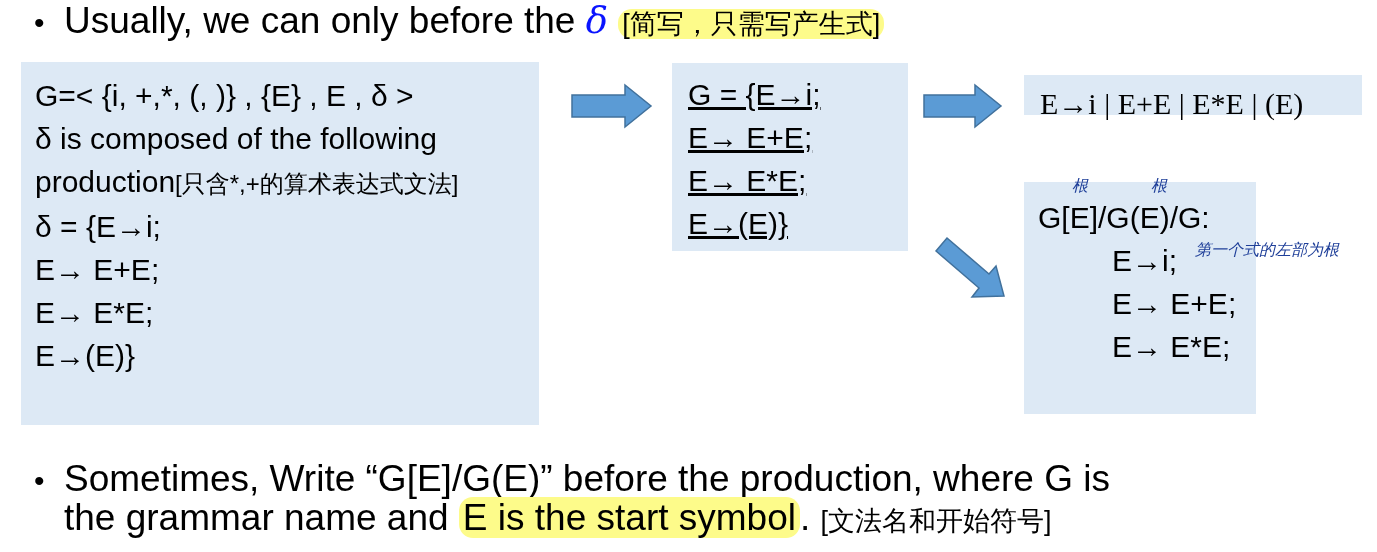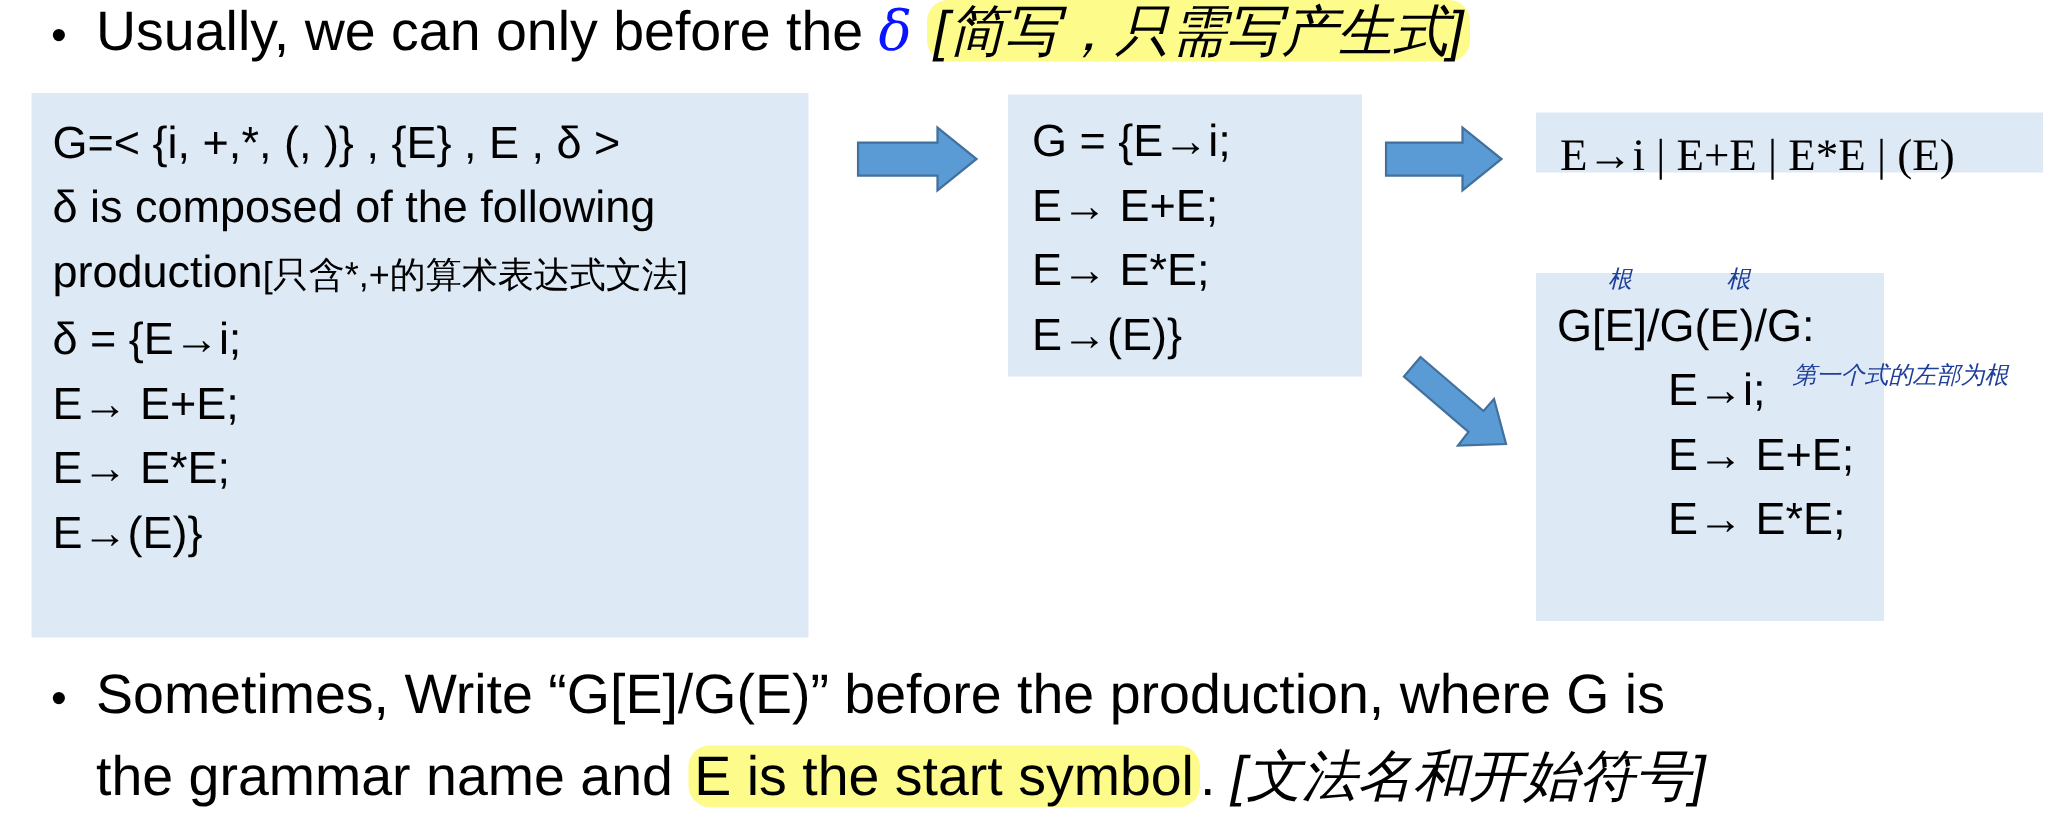--- a/index.html
+++ b/index.html
@@ -6,21 +6,21 @@
   body {
     width:1377px; height:552px; position:relative; overflow:hidden;
     background:#ffffff; color:#000;
     font-family:"Liberation Sans", "DejaVu Sans", sans-serif;
   }
   .bullet-line {
     position:absolute; font-size:37px; line-height:46px; white-space:nowrap; color:#000;
   }
   .bullet { display:inline-block; width:30px; text-align:left; font-size:30px; }
   .delta-blue { color:#0a14ff; font-style:italic; font-family:"DejaVu Serif", serif; }
-  .cn-small { font-size:37px;font-style:italic; }
+  .cn-small { font-size:27px; }
   .hl { background:#fdfb8a; border-radius:14px; padding:0 4px; }
   .box {
     position:absolute; background:#dde9f5;
     font-size:30px; line-height:43px; color:#000;
     box-sizing:border-box;
   }
   .box .line { white-space:nowrap; }
   .box .cn { font-size:24px; }
   .arrow { position:absolute; }
   .hand { position:absolute; color:#1f3f99; font-family:"DejaVu Serif", serif; font-style:italic; white-space:nowrap; }
@@ -40,21 +40,21 @@
   <div class="line">δ = {E→i;</div>
   <div class="line">E→ E+E;</div>
   <div class="line">E→ E*E;</div>
   <div class="line">E→(E)}</div>
 </div>
 
 <svg class="arrow" style="left:571px; top:83px;" width="82" height="46" viewBox="0 0 82 46">
   <polygon points="1,12 54,12 54,2 80,23 54,44 54,34 1,34" fill="#5b9bd5" stroke="#41719c" stroke-width="1.5"></polygon>
 </svg>
 
-<div class="box" style="left:672px; top:63px; width:236px; height:188px; padding:10px 0 0 16px;">
+<div class="box" style="left:672px; top:63px; width:236px; height:188px; padding:10px 0 0 16px;text-decoration:underline;">
   <div class="line">G = {E→i;</div>
   <div class="line">E→ E+E;</div>
   <div class="line">E→ E*E;</div>
   <div class="line">E→(E)}</div>
 </div>
 
 <svg class="arrow" style="left:923px; top:83px;" width="80" height="46" viewBox="0 0 80 46">
   <polygon points="1,12 52,12 52,2 78,23 52,44 52,34 1,34" fill="#5b9bd5" stroke="#41719c" stroke-width="1.5"></polygon>
 </svg>
 
@@ -70,18 +70,18 @@
   <div class="line">G[E]/G(E)/G:</div>
   <div class="line" style="padding-left:74px;">E→i;</div>
   <div class="line" style="padding-left:74px;">E→ E+E;</div>
   <div class="line" style="padding-left:74px;">E→ E*E;</div>
 </div>
 
 <div class="hand" style="left:1072px; top:176px; font-size:16px;">根</div>
 <div class="hand" style="left:1151px; top:176px; font-size:16px;">根</div>
 <div class="hand" style="left:1195px; top:240px; font-size:16px;">第一个式的左部为根</div>
 
-<div class="bullet-line" style="left:34px; top:440px;">
+<div class="bullet-line" style="left:34px; top:456px;">
   <span class="bullet">•</span><span>Sometimes, Write “G[E]/G(E)” before the production, where G is</span>
 </div>
 <div class="bullet-line" style="left:64px; top:495px;">
   <span>the grammar name and </span><span class="hl">E is the start symbol</span><span>. </span><span class="cn-small">[文法名和开始符号]</span>
 </div>
 
 </body></html>

